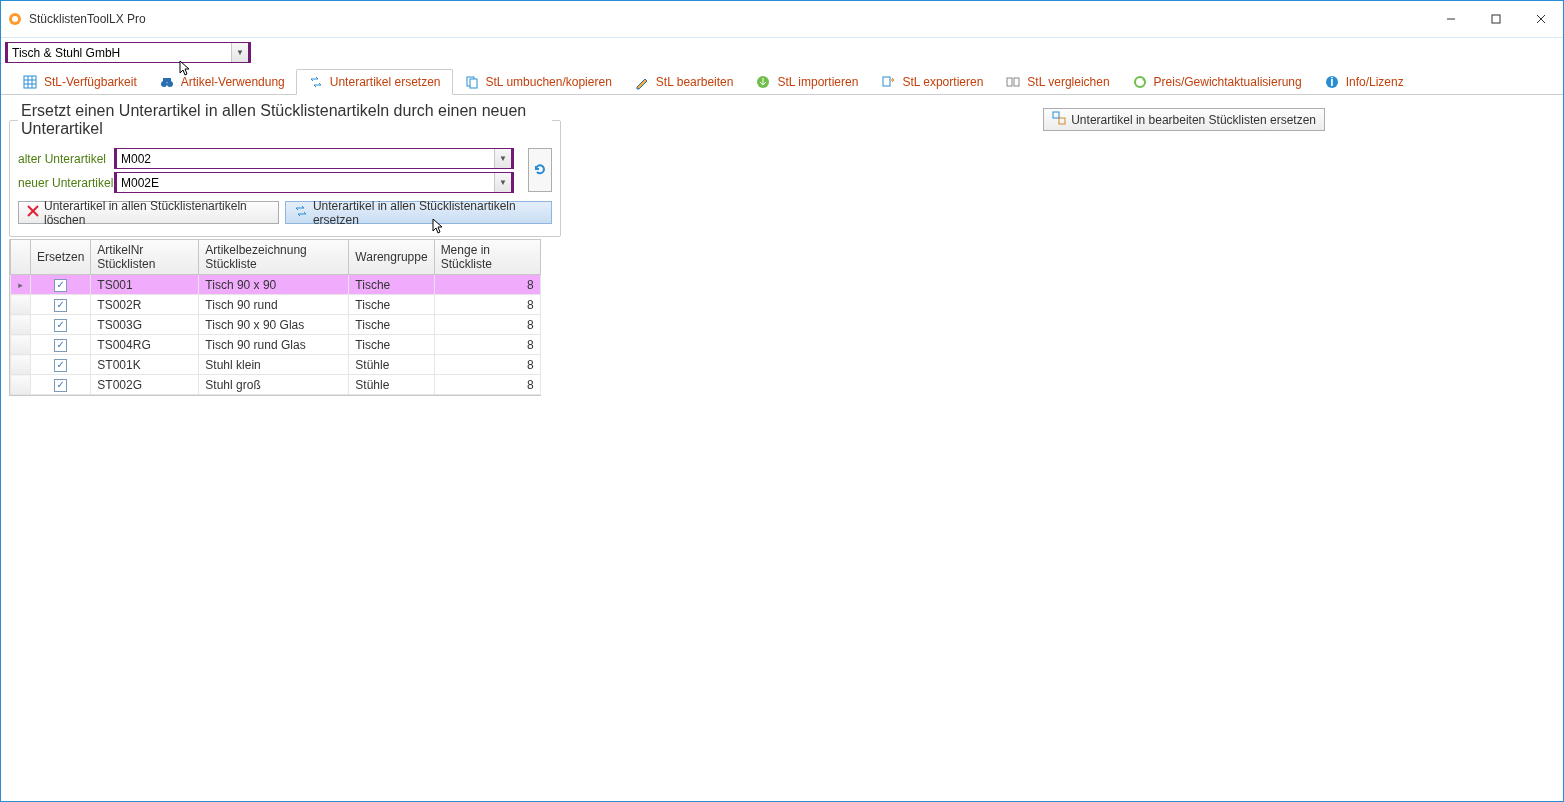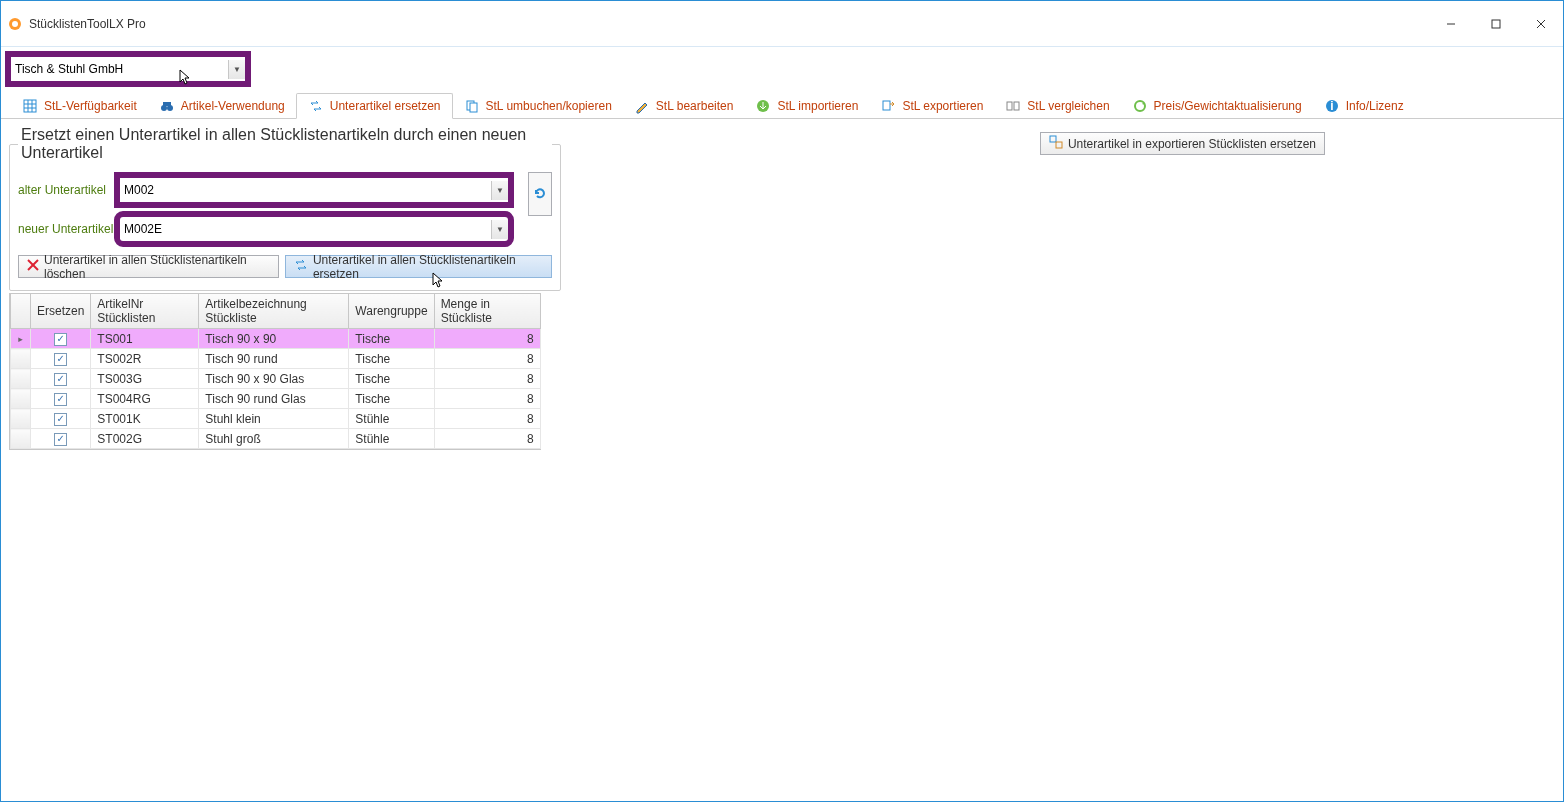--- a/index.html
+++ b/index.html
@@ -1,27 +1,27 @@
 <!DOCTYPE html>
 <html><head>
 <meta charset="utf-8">
 <style>
 * { box-sizing: border-box; font-family: "Segoe UI", Tahoma, sans-serif; font-size: 12px; }
 html, body { margin: 0; padding: 0; background: #fff; }
 
 .window { width: 1564px; height: 802px; border: 1px solid #2a8dd4; display: flex; flex-direction: column; background: #fff; position: relative; }
 
-.titlebar { height: 46px; display: flex; align-items: center; padding: 0 0 0 6px; border-bottom: 1px solid #d9e8f5; }
+.titlebar { height: 37px; display: flex; align-items: center; padding: 0 0 0 6px; border-bottom: 1px solid #d9e8f5; }
 .titlebar .app-icon { width: 16px; height: 16px; margin-right: 6px; }
 .titlebar .title-text { flex: 0 0 auto; color: #333; }
 .titlebar .spacer { flex: 1; }
 .titlebar .win-btn { width: 45px; height: 28px; display: flex; align-items: center; justify-content: center; color: #333; }
 
 .toolbar-row { padding: 4px 4px 0 4px; display: flex; align-items: center; gap: 0; position: relative; }
-.combo { display: flex; align-items: center; border: 6px solid #701a75; height: 36px; background: #fff; }
+.combo { display: flex; align-items: center; border: 3px solid #701a75; height: 21px; background: #fff; }
 .combo input { border: none; outline: none; height: 19px; padding: 0 4px; flex: 1; font-size: 12px; }
 .combo .drop { width: 17px; height: 19px; border-left: 1px solid #c7c7c7; display: flex; align-items: center; justify-content: center; background: linear-gradient(#f7f7f7,#e6e6e6); }
 .drop-glyph { font-size: 8px; color: #555; }
 
 .tabstrip { display: flex; align-items: flex-end; padding: 4px 4px 0 10px; gap: 0; border-bottom: 1px solid #ccc; margin-top: 2px; }
 .tab { display: flex; align-items: center; gap: 6px; padding: 4px 11px; color: #c2410c; position: relative; }
 .tab .icon { width: 16px; height: 16px; display: inline-flex; align-items: center; justify-content: center; }
 .tab.active { background: #fff; border: 1px solid #ccc; border-bottom: 1px solid #fff; border-radius: 2px 2px 0 0; margin-bottom: -1px; }
 
 .content { flex: 1; padding: 5px 8px 8px 8px; display: flex; flex-direction: column; gap: 0; }
@@ -214,21 +214,21 @@
               <label>alter Unterartikel</label>
               <div class="combo" style="width:400px;">
                 <input value="M002" style="">
                 <div class="drop">
                     <span class="drop-glyph">▼</span>
                   </div>
               </div>
             </div>
             <div class="form-row">
               <label>neuer Unterartikel</label>
-              <div class="combo" style="width:400px;border-radius:9px;">
+              <div class="combo" style="width:400px;">
                 <input value="M002E" style="">
                 <div class="drop">
                     <span class="drop-glyph">▼</span>
                   </div>
               </div>
             </div>
           </div>
           <div class="refresh-btn">
             <span>
               <svg width="16" height="16">
@@ -261,21 +261,21 @@
           </div>
         </div>
       </fieldset>
 
       <div class="right-panel-btn">
         <div class="btn">
           <span><svg width="14" height="14">
                 <rect x="1" y="1" width="6" height="6" fill="none" stroke="#2a8dd4"></rect>
                 <rect x="7" y="7" width="6" height="6" fill="none" stroke="#d08a2a"></rect>
               </svg></span>
-          <span>Unterartikel in exportieren Stücklisten ersetzen</span>
+          <span>Unterartikel in bearbeiten Stücklisten ersetzen</span>
         </div>
       </div>
     </div>
 
     <div class="grid-area-wrap">
       <div class="grid">
         <table id="grid-table">
           <thead>
             <tr>
               <th class="rowhead" style="width:20px;"></th>

